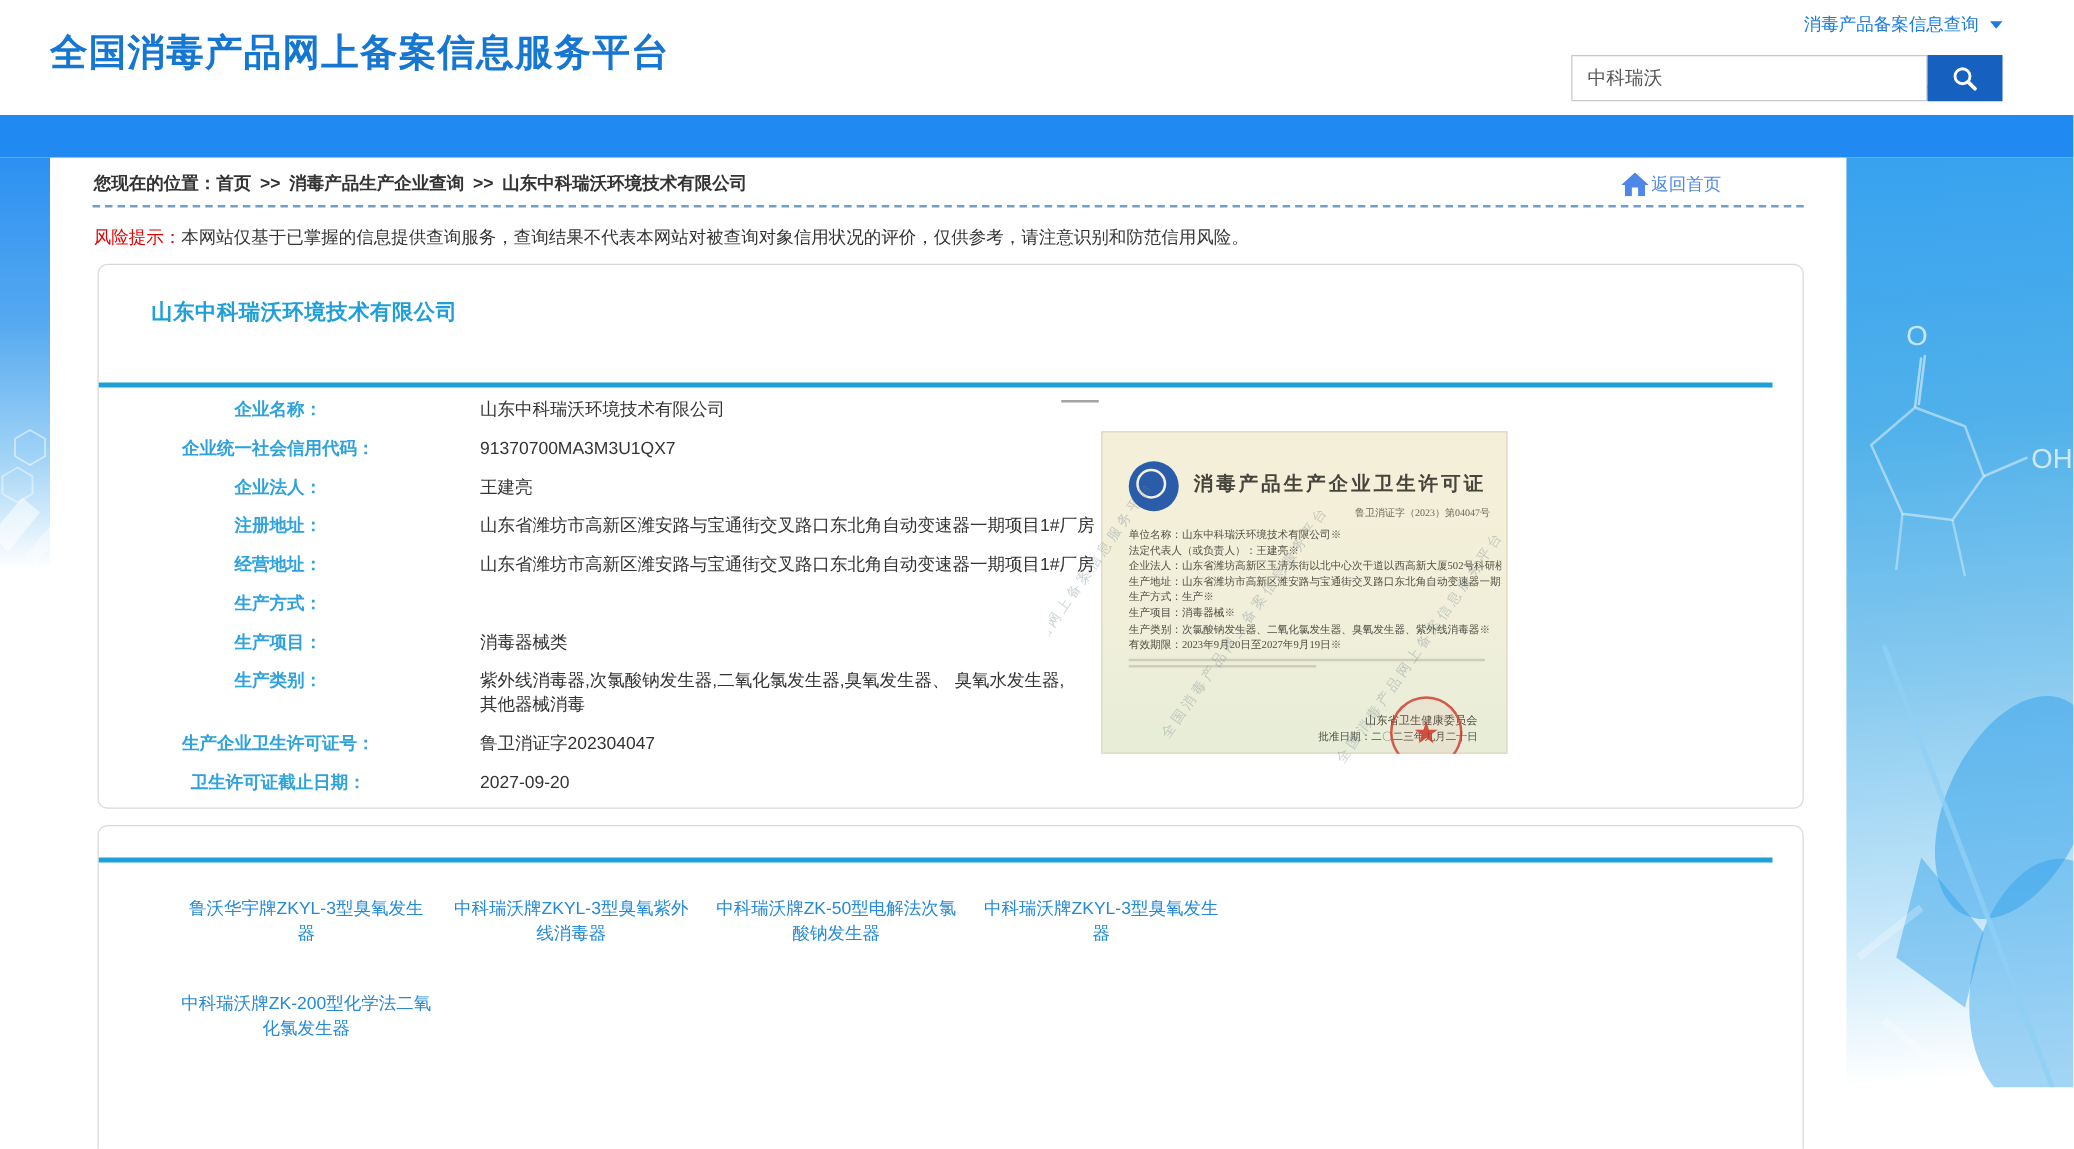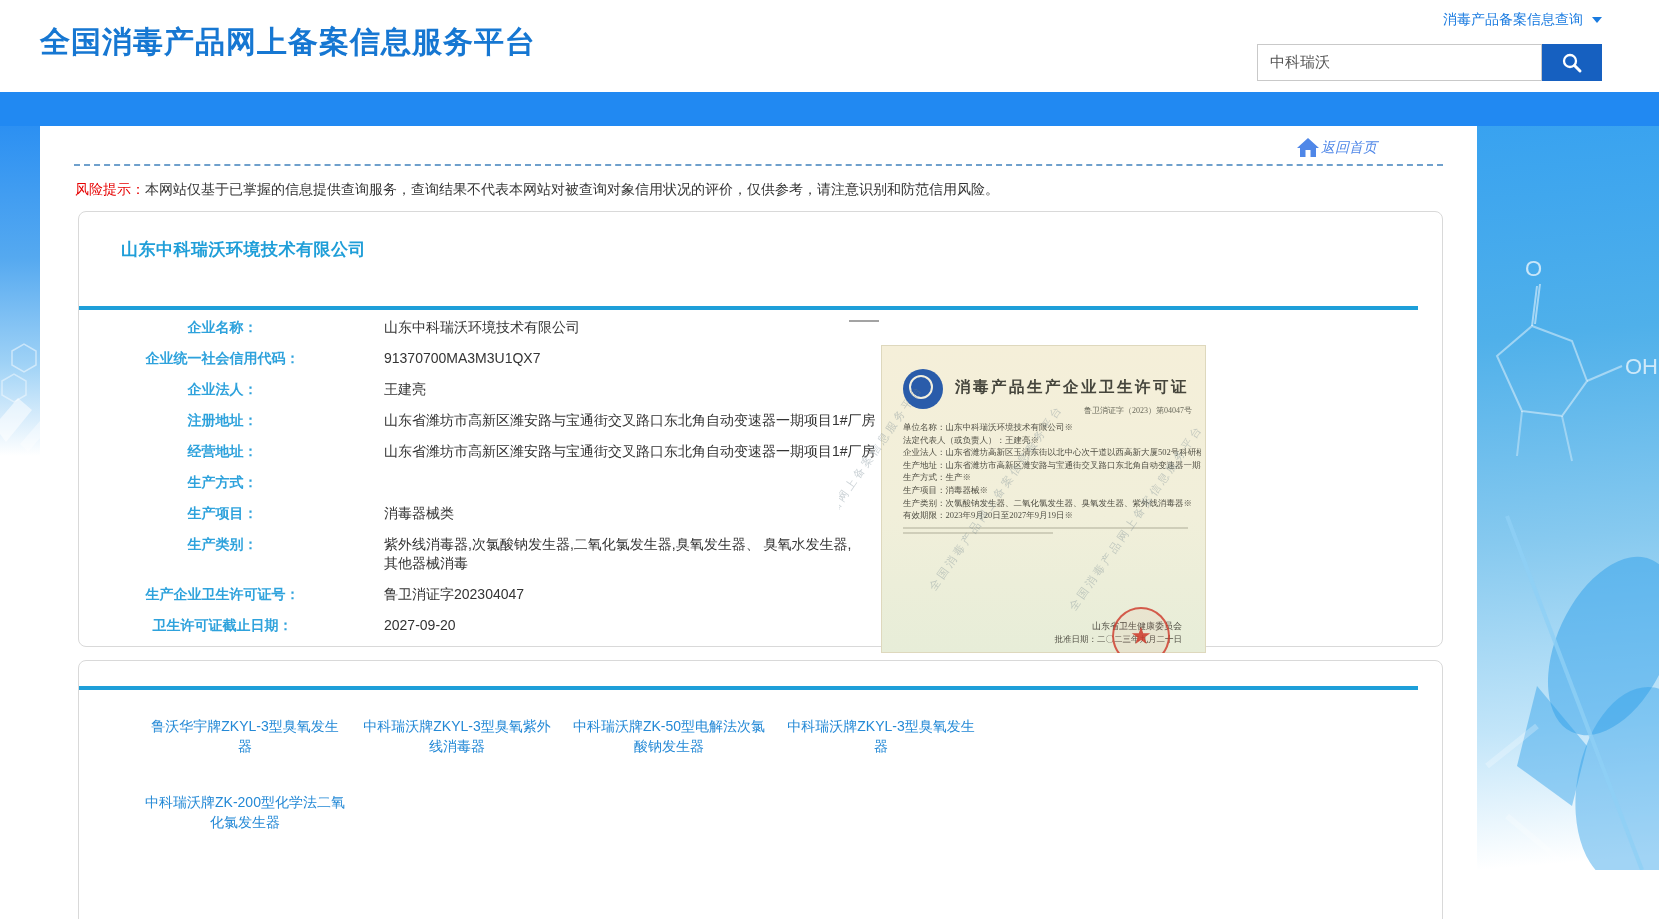--- a/index.html
+++ b/index.html
@@ -22,21 +22,21 @@
     background:linear-gradient(180deg,#2c90f2 0%,#55a9f0 40%,#9fd2f6 72%,rgba(255,255,255,0) 100%); }
   .bg-right { position:absolute; right:0; top:126px; width:182px; height:744px; z-index:1; overflow:hidden;
     background:linear-gradient(175deg,#38a2f0 0%,#4fb0ea 28%,#86c9ef 55%,#c2e5f9 80%,rgba(255,255,255,0) 98%); }
 
   
   .content { position:absolute; left:40px; top:126px; width:1437px; height:793px; background:#fff; z-index:2; }
   .crumb-row { position:relative; padding:12px 0 0 35px; height:38px; }
   .crumbs { font-size:14px; font-weight:bold; color:#333; }
   .crumbs a { color:#333; text-decoration:none; cursor:pointer; }
   .crumb-sep { margin:0 7px; }
-  .back-home { position:absolute; right:100px; top:12px; display:flex; align-items:flex-end; gap:2px; color:#4f87e8; font-size:14px; text-decoration:none; cursor:pointer;font-style:italic; }
+  .back-home { position:absolute; right:100px; top:12px; display:flex; align-items:flex-end; gap:2px; color:#4f87e8; font-size:14px; text-decoration:none; cursor:pointer; }
   .dashed { margin:0 34px; border-top:2px dashed #6fa0cc; }
   .risk { margin:15px 35px 0 35px; font-size:14px; color:#333; }
   .risk-label { color:#e60000;margin-top:34px; }
 
   .card { position:relative; margin-left:38px; width:1365px; border:1px solid #d9d9d9; border-radius:8px; background:#fff; }
   .card1 { margin-top:12px; height:436px; }
   .card2 { margin-top:13px; height:330px; }
   .card h2 { margin:0; padding:26px 0 0 42px; font-size:17px; color:#1f9ed8; font-weight:bold; letter-spacing:.5px; }
   .rule { height:4px; background:#1e9fd9; width:1339px; }
   .card1 .rule { margin-top:45px; }
@@ -44,21 +44,21 @@
 
   .fields { margin-top:8px; }
   .frow { display:flex; margin-bottom:12px; }
   .flabel { flex:none; width:287px; text-align:center; color:#2ea2dc; font-weight:bold; font-size:14px; line-height:19px; }
   .fvalue { margin-left:18px; color:#333; font-size:14px; line-height:19px; max-width:560px; }
   .fvalue.narrow { max-width:470px; }
 
   .dash-mark { position:absolute; left:770px; top:108px; width:30px; height:2px; background:#a3a3a3; }
 
   
-  .certificate { position:absolute; left:802px; top:133px; width:325px; height:308px; overflow:hidden;
+  .certificate { position:absolute; left:802px; top:133px; width:325px; height:258px; overflow:hidden;
     background:linear-gradient(180deg,#f5efd9 0%,#f1efda 55%,#e7edd8 100%);
     box-shadow:0 0 0 1px #ded8bd inset; font-family:"Liberation Serif","DejaVu Serif",serif; }
   .cert-emblem { position:absolute; left:22px; top:24px; width:40px; height:40px; border-radius:50%; background:#2a5caa; }
   .cert-emblem i { position:absolute; left:6px; top:6px; width:24px; height:24px; border:2px solid #f3f0df; border-radius:50%; }
   .cert-title { position:absolute; left:74px; top:32px; font-size:15.5px; font-weight:bold; color:#45453c; letter-spacing:2.5px; white-space:nowrap; }
   .cert-no { position:absolute; right:14px; top:60px; font-size:8px; color:#6a6a5c; }
   .cert-lines { position:absolute; left:22px; top:76px; width:298px; font-size:8.5px; line-height:12.6px; color:#504f44; }
   .cert-lines div { white-space:nowrap; overflow:hidden; }
   .cert-note1,.cert-note2 { position:absolute; left:22px; height:2px; background:#b9b8a4; opacity:.6; }
   .cert-note1 { top:182px; width:285px; }
@@ -121,20 +121,23 @@
       <ellipse cx="135" cy="520" rx="55" ry="95" transform="rotate(25 135 520)" fill="rgba(47,159,233,.5)"></ellipse>
       <ellipse cx="160" cy="660" rx="60" ry="100" transform="rotate(10 160 660)" fill="rgba(47,159,233,.45)"></ellipse>
       <line x1="30" y1="390" x2="165" y2="744" stroke="rgba(143,208,245,.8)" stroke-width="4"></line>
       <path d="M30 690 L90 740 M10 640 L60 600" stroke="rgba(255,255,255,.25)" stroke-width="6"></path>
     </svg>
   </div>
 
   <main class="content">
 
     <div class="crumb-row">
+      <div class="crumbs">
+        <span>您现在的位置：</span><a>首页</a><span class="crumb-sep">&gt;&gt;</span><a>消毒产品生产企业查询</a><span class="crumb-sep">&gt;&gt;</span><span>山东中科瑞沃环境技术有限公司</span>
+      </div>
       <a class="back-home">
         <svg width="22" height="19" viewBox="0 0 22 19">
           <polygon points="11,0 22,10 19,10 19,19 13.5,19 13.5,12 8.5,12 8.5,19 3,19 3,10 0,10" fill="#4f87e8"></polygon>
         </svg>
         <span>返回首页</span>
       </a>
     </div>
 
     <div class="dashed"></div>
 

